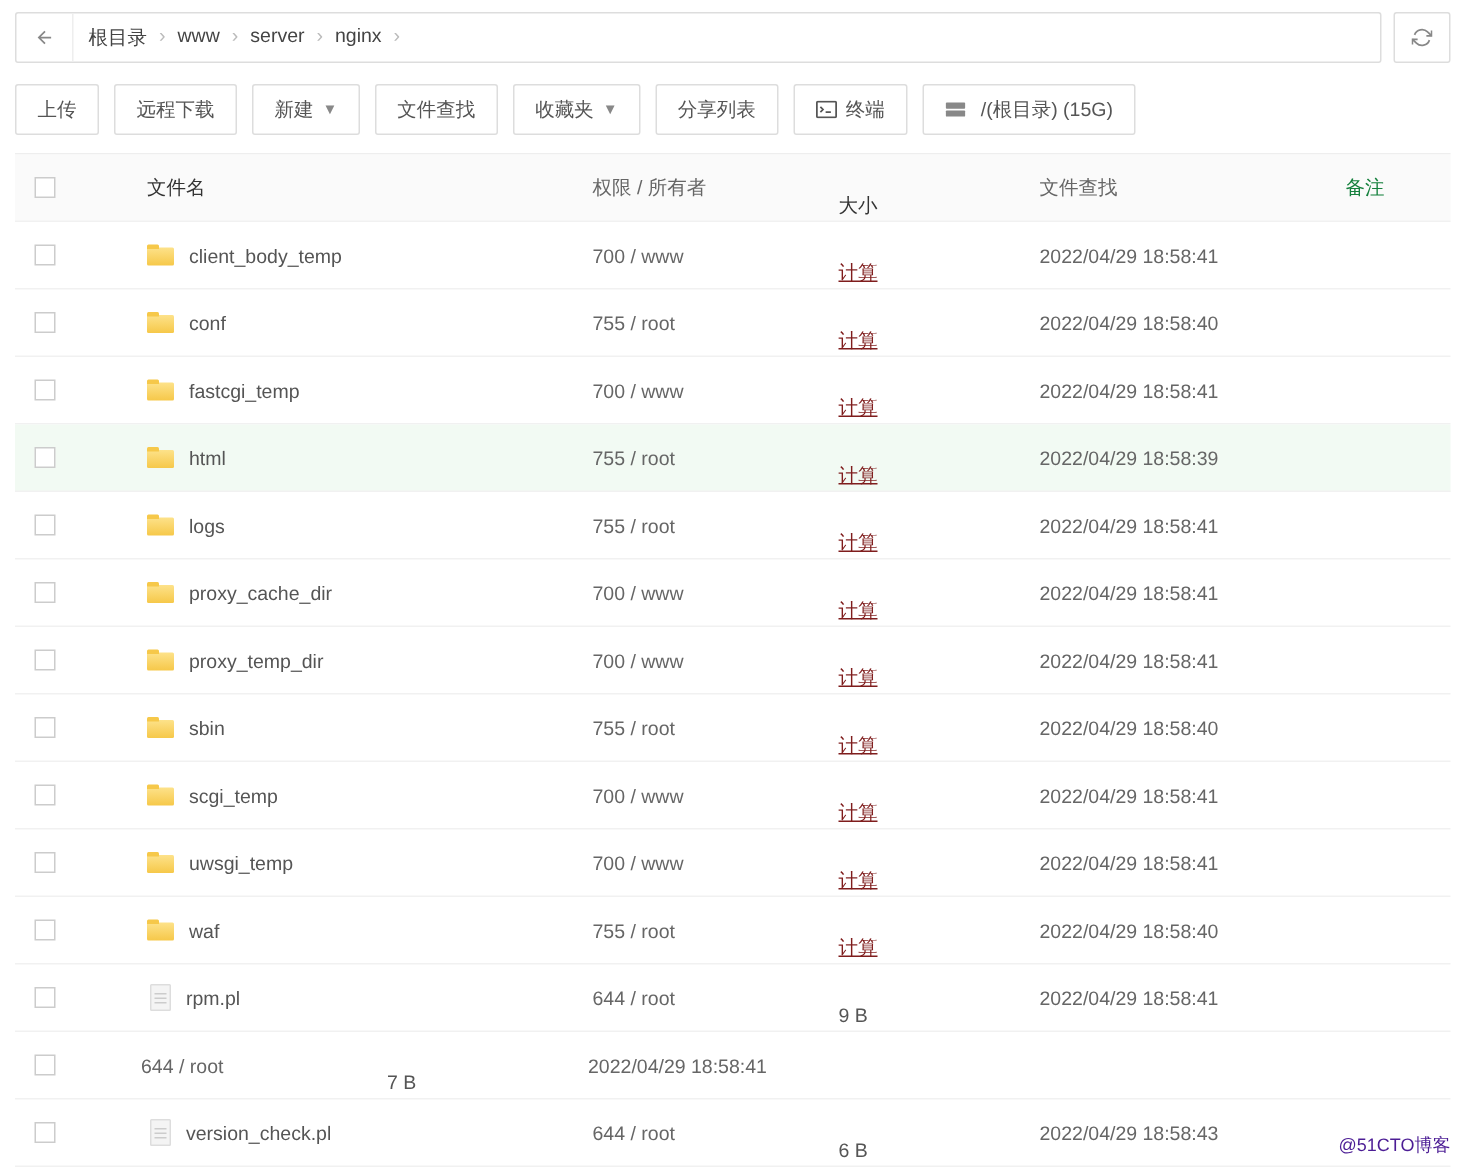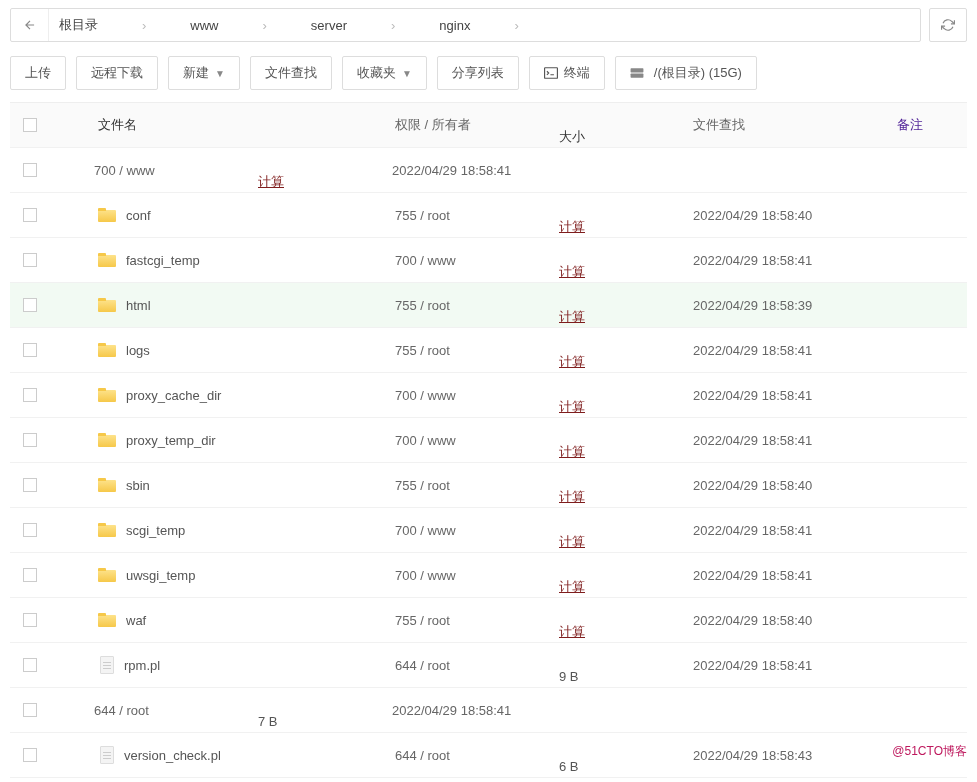--- a/index.html
+++ b/index.html
@@ -2,57 +2,57 @@
 <html><head>
 <meta charset="utf-8">
 <style>
   * { box-sizing: border-box; margin: 0; padding: 0; }
   body { font-family: "Microsoft YaHei", Arial, sans-serif; font-size: 13px; color: #555; background: #fff; width: 977px; }
   
   
   .bc-wrap { padding: 8px 10px; display: flex; gap: 8px; }
   .bc-bar { flex: 1; border: 1px solid #ddd; background: #fff; height: 34px; display: flex; align-items: center; border-radius: 2px; }
   .bc-back { width: 38px; height: 100%; display: flex; align-items: center; justify-content: center; border-right: 1px solid #eee; color: #888; cursor: pointer; }
-  .bc-items { display: flex; align-items: center; padding: 0 10px; color: #444; gap: 36px; }
+  .bc-items { display: flex; align-items: flex-start; padding: 0 10px; color: #444; }
   .bc-sep { padding: 0 8px; color: #bbb; }
   .bc-item { cursor: pointer; }
   .bc-refresh { width: 38px; height: 34px; border: 1px solid #ddd; display: flex; align-items: center; justify-content: center; color: #888; border-radius: 2px; cursor: pointer; }
   
   
   .tb { padding: 6px 10px 12px; display: flex; gap: 10px; }
   .tb-btn { border: 1px solid #ddd; background: #fff; height: 32px; padding: 16px 14px; display: flex; align-items: center; gap: 6px; font-size: 13px; color: #555; cursor: pointer; border-radius: 2px; white-space: nowrap; }
   .caret { font-size: 10px; color: #888; }
   .disk-ico { color: #888; margin-right: 4px; }
   
   
   .tbl { width: calc(100% - 20px); margin: 0 10px; border-top: 1px solid #eee; }
   .row { display: flex; align-items: center; height: 45px; border-bottom: 1px solid #f1f1f1; gap: 44px; }
   .row.head { color: #333; font-weight: 500; background: #fafafa; }
   .row.highlight { background: #f2faf3; }
   .col-chk { width: 40px; display: flex; justify-content: center; }
   .col-name { flex: 1; display: flex; align-items: center; gap: 10px; padding-left: 4px; }
   .col-perm { width: 120px; color: #666; }
   .col-size { width: 90px; margin-top: 23px; }
   .col-mtime { width: 160px; color: #666; }
-  .col-note { width: 70px; color: #4c1d95; }
+  .col-note { width: 70px; color: #15803d; }
   .size-link { color: #7f1d1d; cursor: pointer; text-decoration: underline; }
   .chk { width: 14px; height: 14px; border: 1px solid #ccc; background: #fff; display: inline-block; }
   
   
   .ico-folder { width: 18px; height: 14px; position: relative; }
   .ico-folder::before { content: ""; position: absolute; top: 2px; left: 0; width: 18px; height: 12px; background: linear-gradient(#fde28a, #f6c849); border-radius: 1px; }
   .ico-folder::after { content: ""; position: absolute; top: 0; left: 0; width: 8px; height: 3px; background: #f6c849; border-radius: 1px 1px 0 0; }
   
   
   .ico-file { width: 14px; height: 18px; background: #f4f4f4; border: 1px solid #ddd; border-radius: 1px; position: relative; margin-left: 2px; }
   .ico-file::before, .ico-file::after { content: ""; position: absolute; left: 2px; height: 1px; background: #ccc; right: 2px; }
   .ico-file::before { top: 5px; }
   .ico-file::after { top: 8px; box-shadow: 0 3px 0 #ccc; }
   
-  .watermark { position: fixed; right: 10px; bottom: 22px; color: #be185d; font-size: 12px; }
+  .watermark { position: fixed; right: 10px; bottom: 10px; color: #4c1d95; font-size: 12px; }
 </style>
 </head>
 <body>
 
 <div class="bc-wrap">
   <div class="bc-bar">
     <div class="bc-back">
       <svg width="14" height="14" viewBox="0 0 24 24" fill="none" stroke="currentColor" stroke-width="2">
           <path d="M19 12H5M12 19l-7-7 7-7"></path>
         </svg>
@@ -114,20 +114,24 @@
     <div class="col-perm">权限 / 所有者</div>
     <div class="col-size">大小</div>
     <div class="col-mtime">文件查找</div>
     <div class="col-note">备注</div>
   </div>
   <div id="rows">
       <div class="row">
         <div class="col-chk">
           <span class="chk"></span>
         </div>
+        <div class="col-name">
+          <span class="ico-folder"></span>
+          <span>client_body_temp</span>
+        </div>
         <div class="col-perm">700 / www</div>
         <div class="col-size"><span class="size-link">计算</span></div>
         <div class="col-mtime">2022/04/29 18:58:41</div>
         <div class="col-note"></div>
       </div>
       <div class="row">
         <div class="col-chk">
           <span class="chk"></span>
         </div>
         <div class="col-name">

